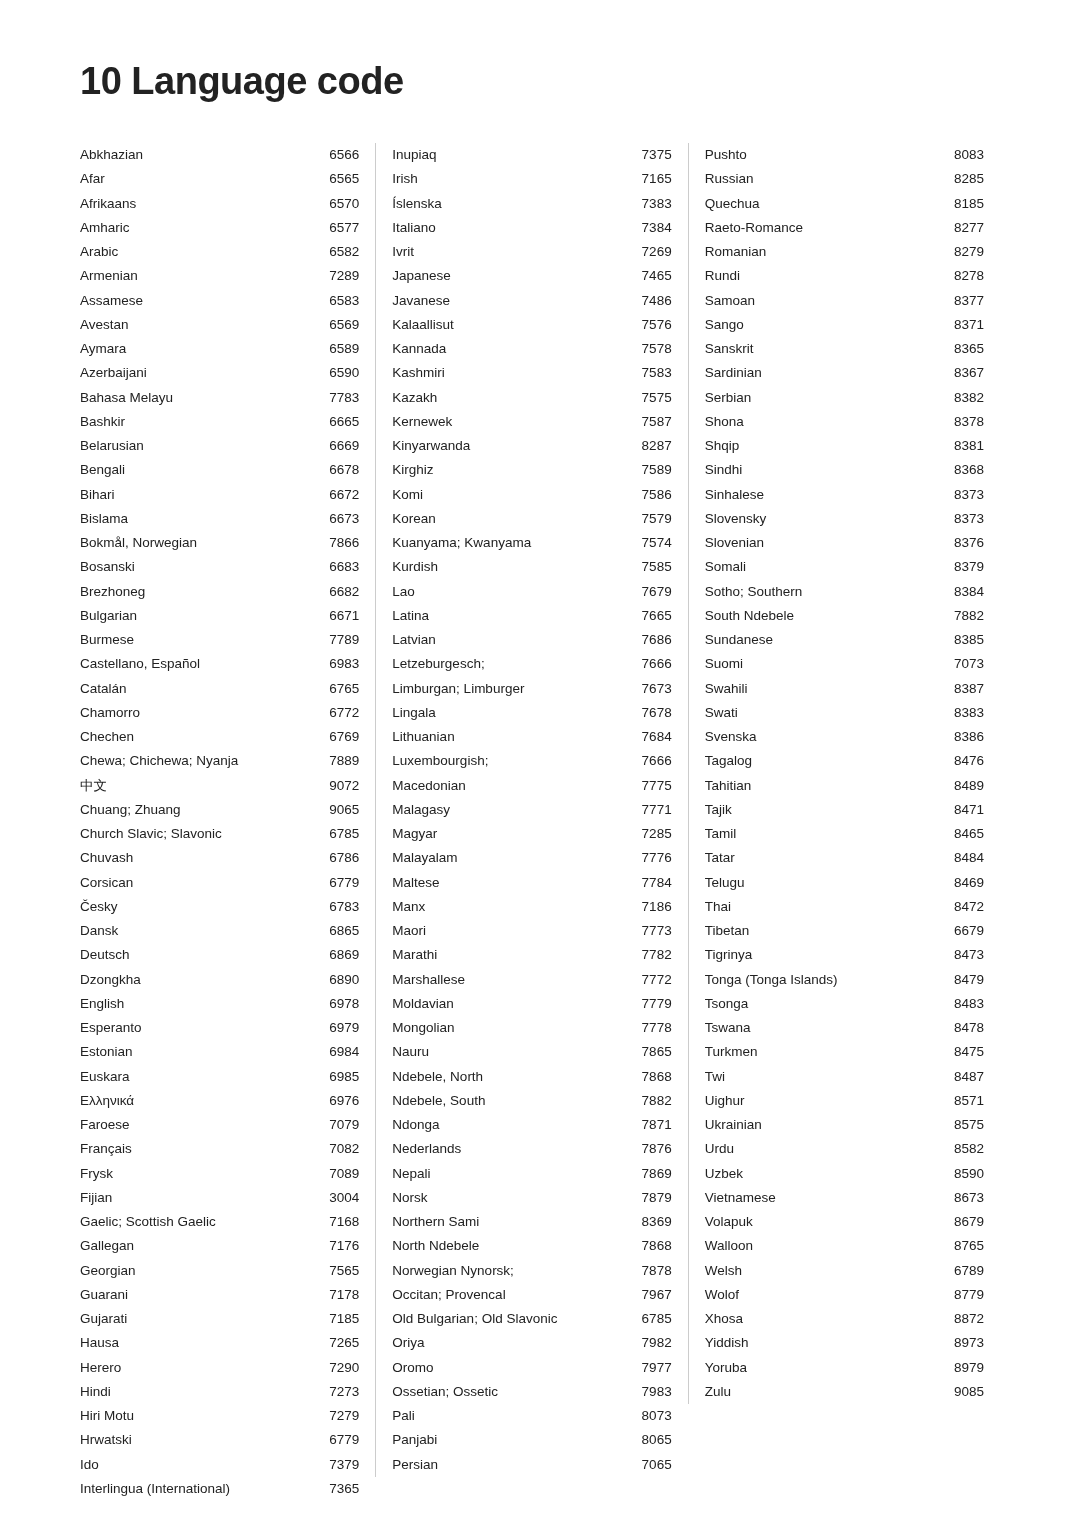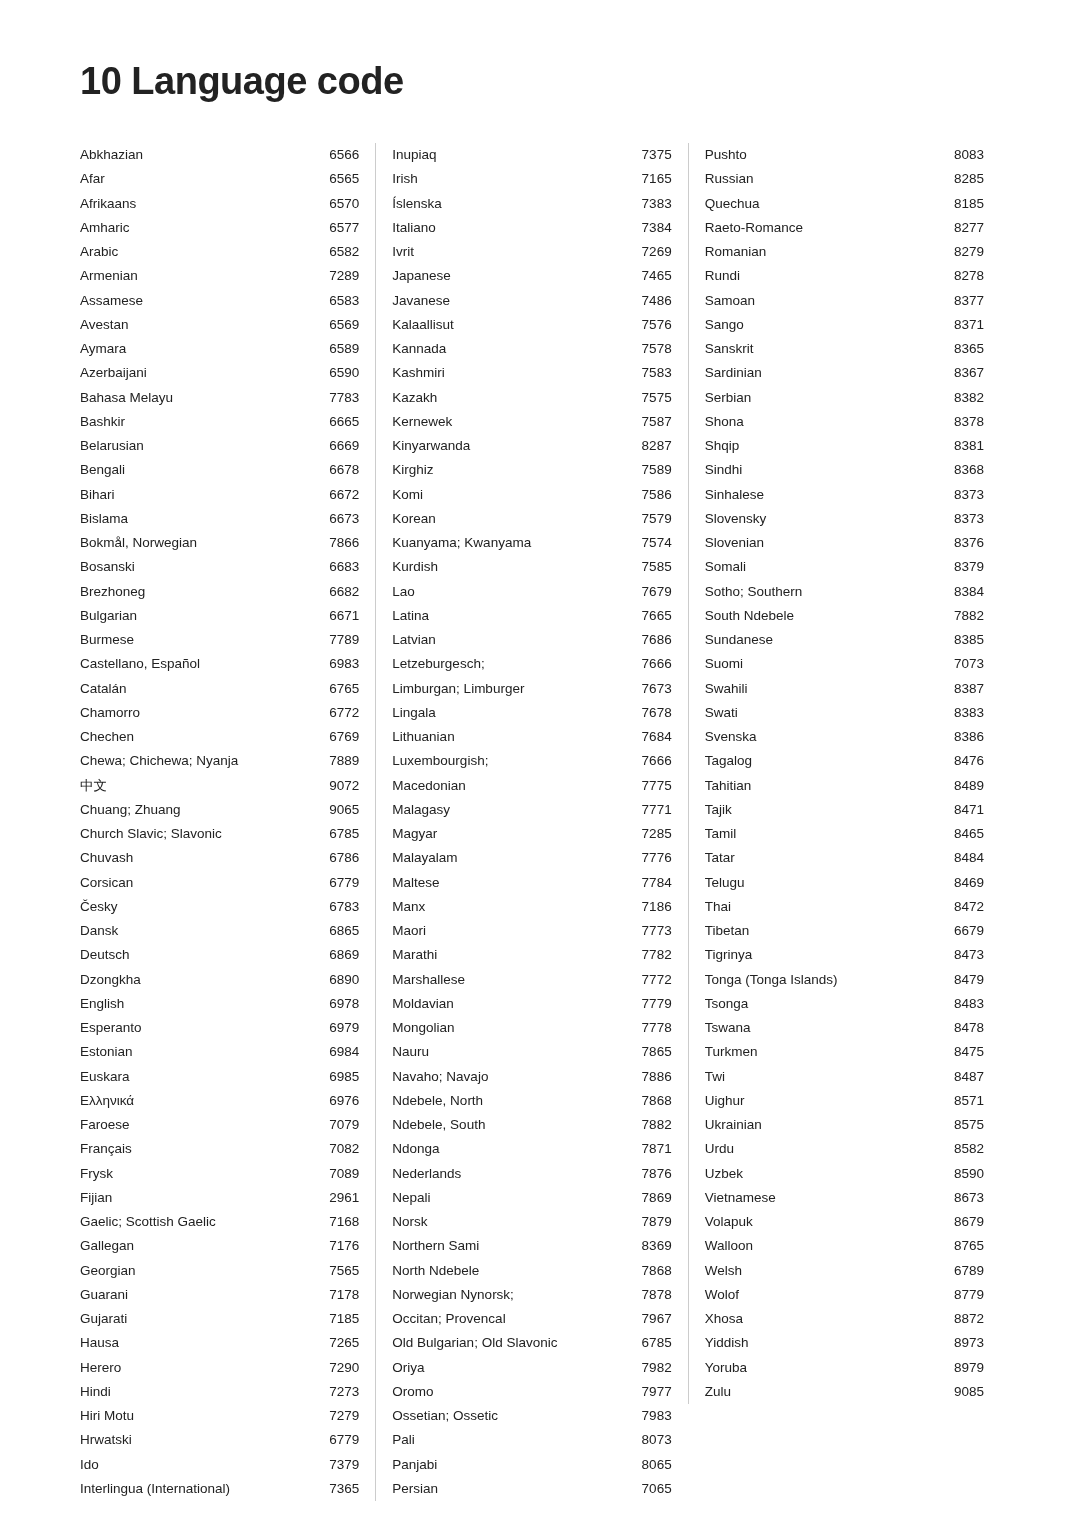--- a/index.html
+++ b/index.html
@@ -227,21 +227,21 @@
       <div class="lang-row">
         <span class="lang-name">Français</span>
         <span class="lang-code">7082</span>
       </div>
       <div class="lang-row">
         <span class="lang-name">Frysk</span>
         <span class="lang-code">7089</span>
       </div>
       <div class="lang-row">
         <span class="lang-name">Fijian</span>
-        <span class="lang-code">2961</span>
+        <span class="lang-code">3004</span>
       </div>
       <div class="lang-row">
         <span class="lang-name">Gaelic; Scottish Gaelic</span>
         <span class="lang-code">7168</span>
       </div>
       <div class="lang-row">
         <span class="lang-name">Gallegan</span>
         <span class="lang-code">7176</span>
       </div>
       <div class="lang-row">
@@ -430,24 +430,20 @@
         <span class="lang-name">Moldavian</span>
         <span class="lang-code">7779</span>
       </div>
       <div class="lang-row">
         <span class="lang-name">Mongolian</span>
         <span class="lang-code">7778</span>
       </div>
       <div class="lang-row">
         <span class="lang-name">Nauru</span>
         <span class="lang-code">7865</span>
-      </div>
-      <div class="lang-row">
-        <span class="lang-name">Navaho; Navajo</span>
-        <span class="lang-code">7886</span>
       </div>
       <div class="lang-row">
         <span class="lang-name">Ndebele, North</span>
         <span class="lang-code">7868</span>
       </div>
       <div class="lang-row">
         <span class="lang-name">Ndebele, South</span>
         <span class="lang-code">7882</span>
       </div>
       <div class="lang-row">

